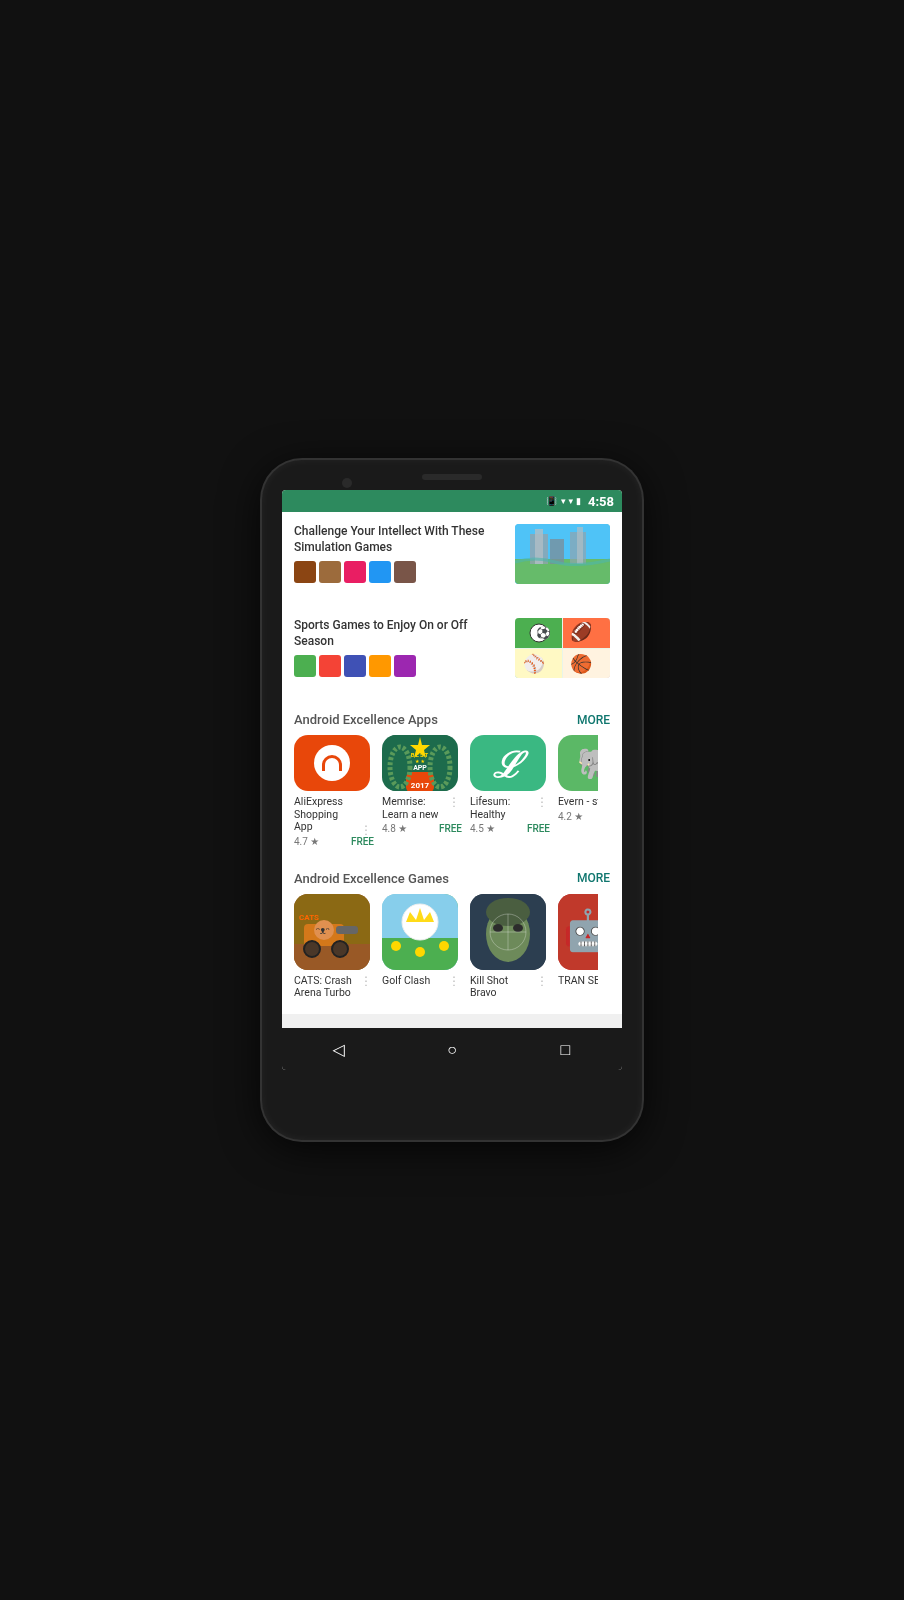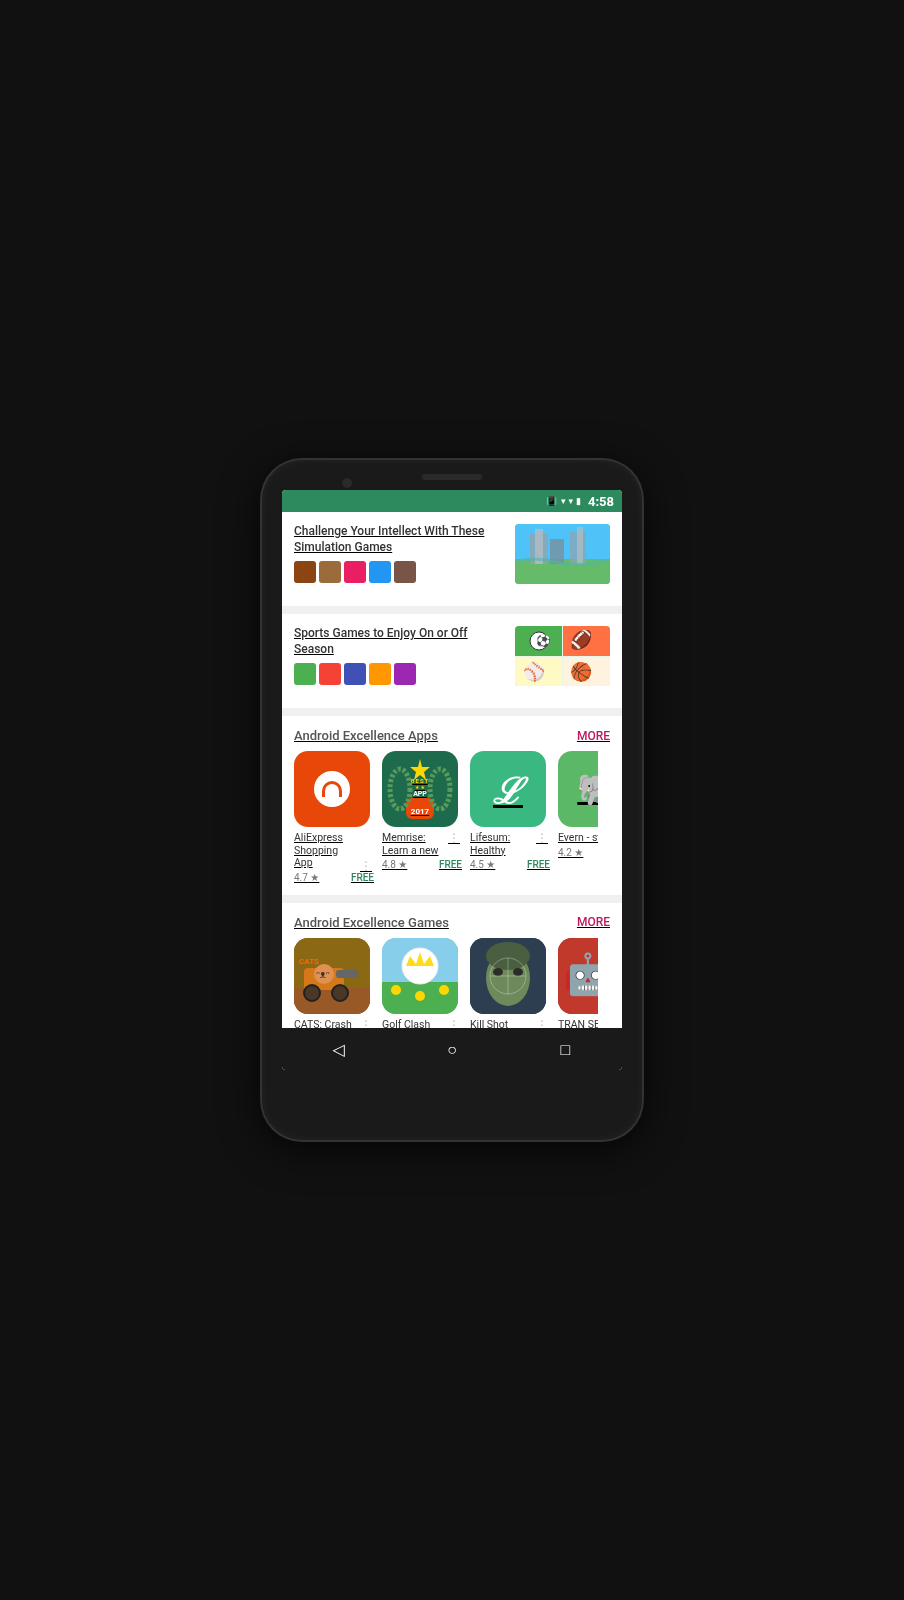--- a/index.html
+++ b/index.html
@@ -89,42 +89,40 @@
       overflow-y: auto;
       overflow-x: hidden;
       background: #f0f0f0;
     }
 
     .screen-content::-webkit-scrollbar { display: none; }
 
     
     .card {
       background: #fff;
-      margin-bottom: 8px;
       padding: 12px;
-      text-decoration: underline;
     }
 
     .card-header {
       display: flex;
       justify-content: space-between;
       align-items: center;
       margin-bottom: 8px;
     }
 
     .section-title {
       font-size: 13px;
       font-weight: 500;
       color: #555;
     }
 
     .section-more {
       font-size: 12px;
       font-weight: 500;
-      color: #be185d;
+      color: #0f766e;
       text-transform: uppercase;
       text-align: center;
     }
 
     
     .collection-item {
       display: flex;
       align-items: flex-start;
       gap: 10px;
       margin-bottom: 10px;
@@ -169,21 +167,21 @@
       overflow-x: hidden;
     }
 
     .app-item {
       width: 80px;
       flex-shrink: 0;
     }
 
     .app-icon {
       width: 76px;
-      height: 76px;
+      height: 56px;
       border-radius: 14px;
       margin-bottom: 5px;
       overflow: hidden;
       position: relative;
     }
 
     .app-name {
       font-size: 10.5px;
       color: #333;
       line-height: 1.2;

